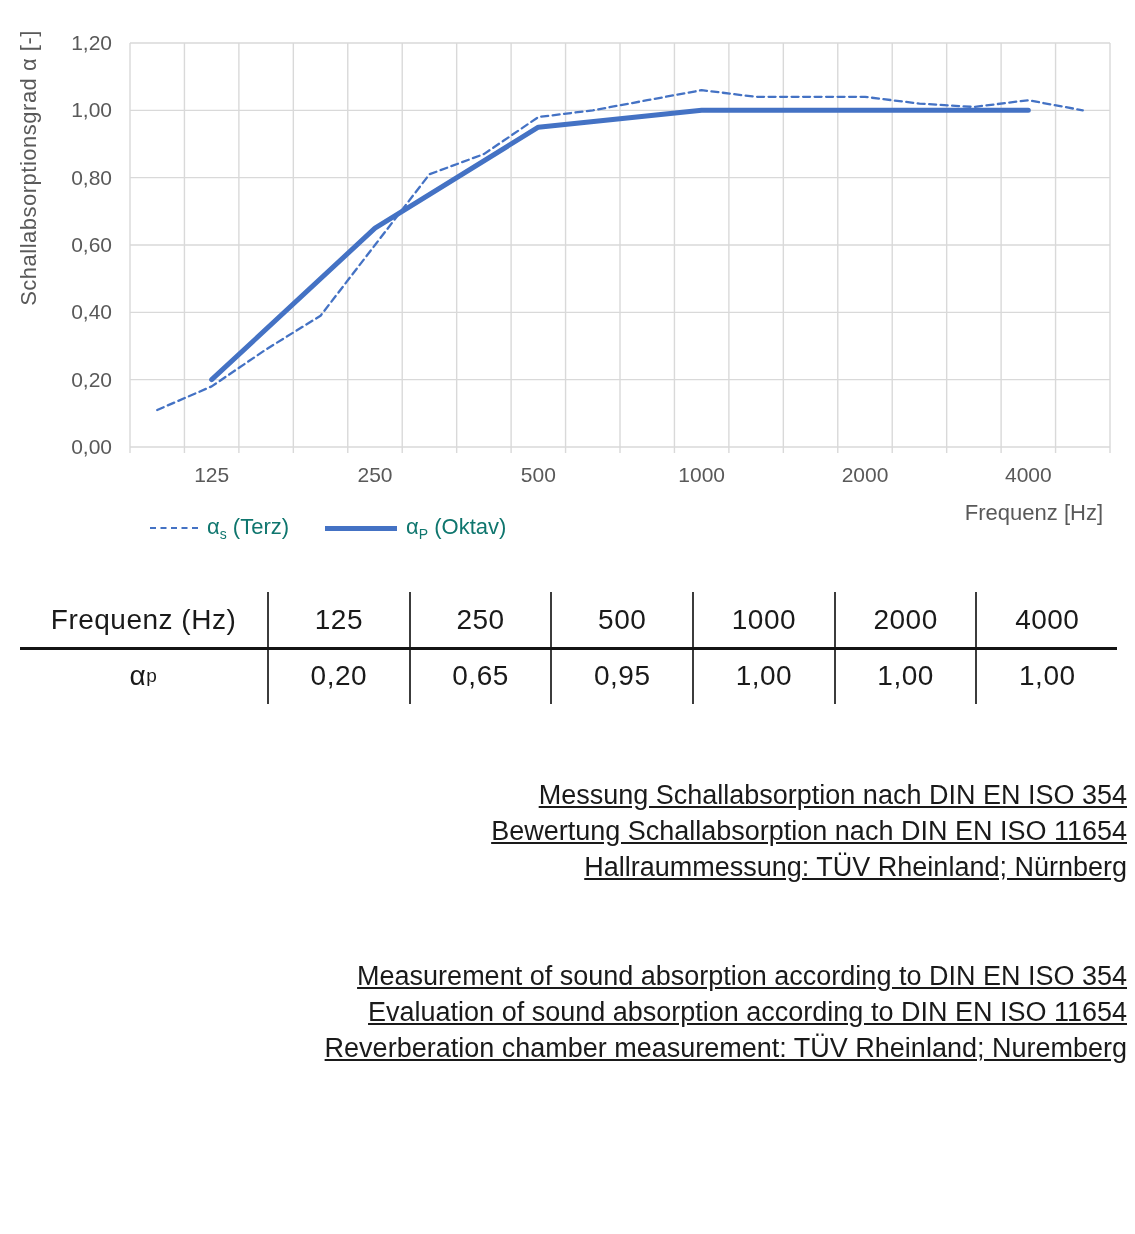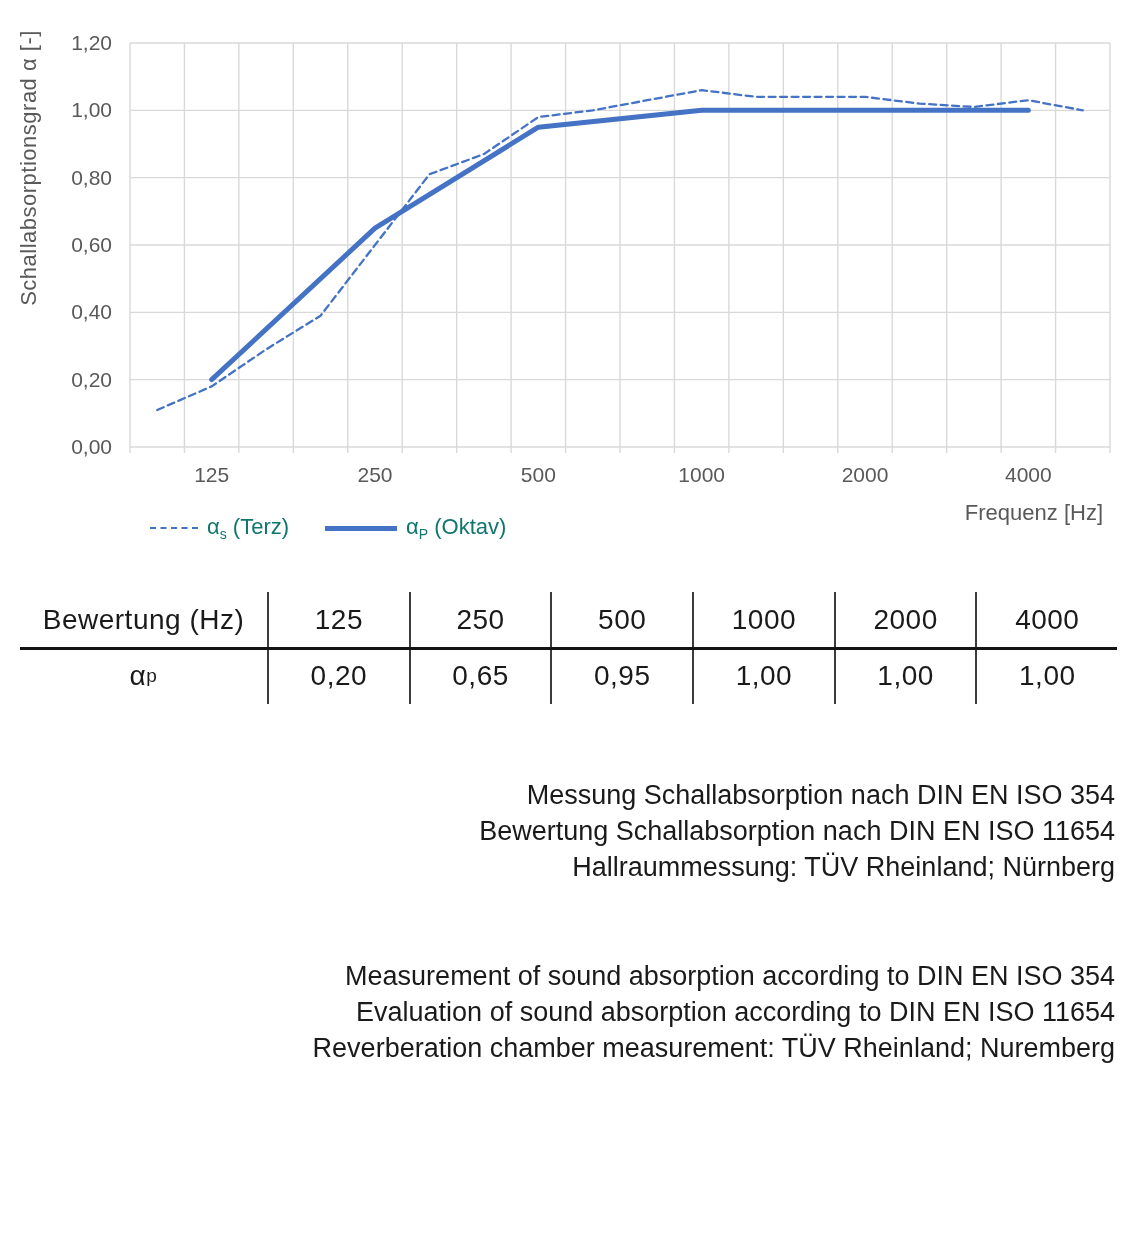--- a/index.html
+++ b/index.html
@@ -46,24 +46,25 @@
   }
   .data-table .cell.sep{border-left:2px solid #3c3c3c;}
   .data-table::after{
     content:"";position:absolute;left:0;right:0;top:54.5px;height:3.5px;
     background:#141414;
   }
   .data-table sub{font-size:19px;}
 
   .notes{
     text-align:right;
-    padding-right:20px;
+    padding-right:8px;
     font-size:27px;
     line-height:36px;
     color:#1a1a1a;
+    text-decoration:underline;
   }
   .notes-german{margin-top:73px;}
   .notes-french{margin-top:60px;}
   .notes-english{margin-top:73px;}
 </style>
 </head>
 <body>
 
 <div>
 
@@ -119,21 +120,21 @@
         <span><span>α</span><sub>s</sub><span> (Terz)</span></span>
       </div>
       <div class="legend-item">
         <span class="legend-sample-solid"></span>
         <span><span>α</span><sub>P</sub><span> (Oktav)</span></span>
       </div>
     </div>
   </div>
 
   <div class="data-table">
-    <div class="cell">Bewertung (Hz)</div>
+    <div class="cell">Frequenz (Hz)</div>
     <div class="cell sep">125</div>
     <div class="cell sep">250</div>
     <div class="cell sep">500</div>
     <div class="cell sep">1000</div>
     <div class="cell sep">2000</div>
     <div class="cell sep">4000</div>
 
     <div class="cell">
         <span>α</span>
         <sub>p</sub>

